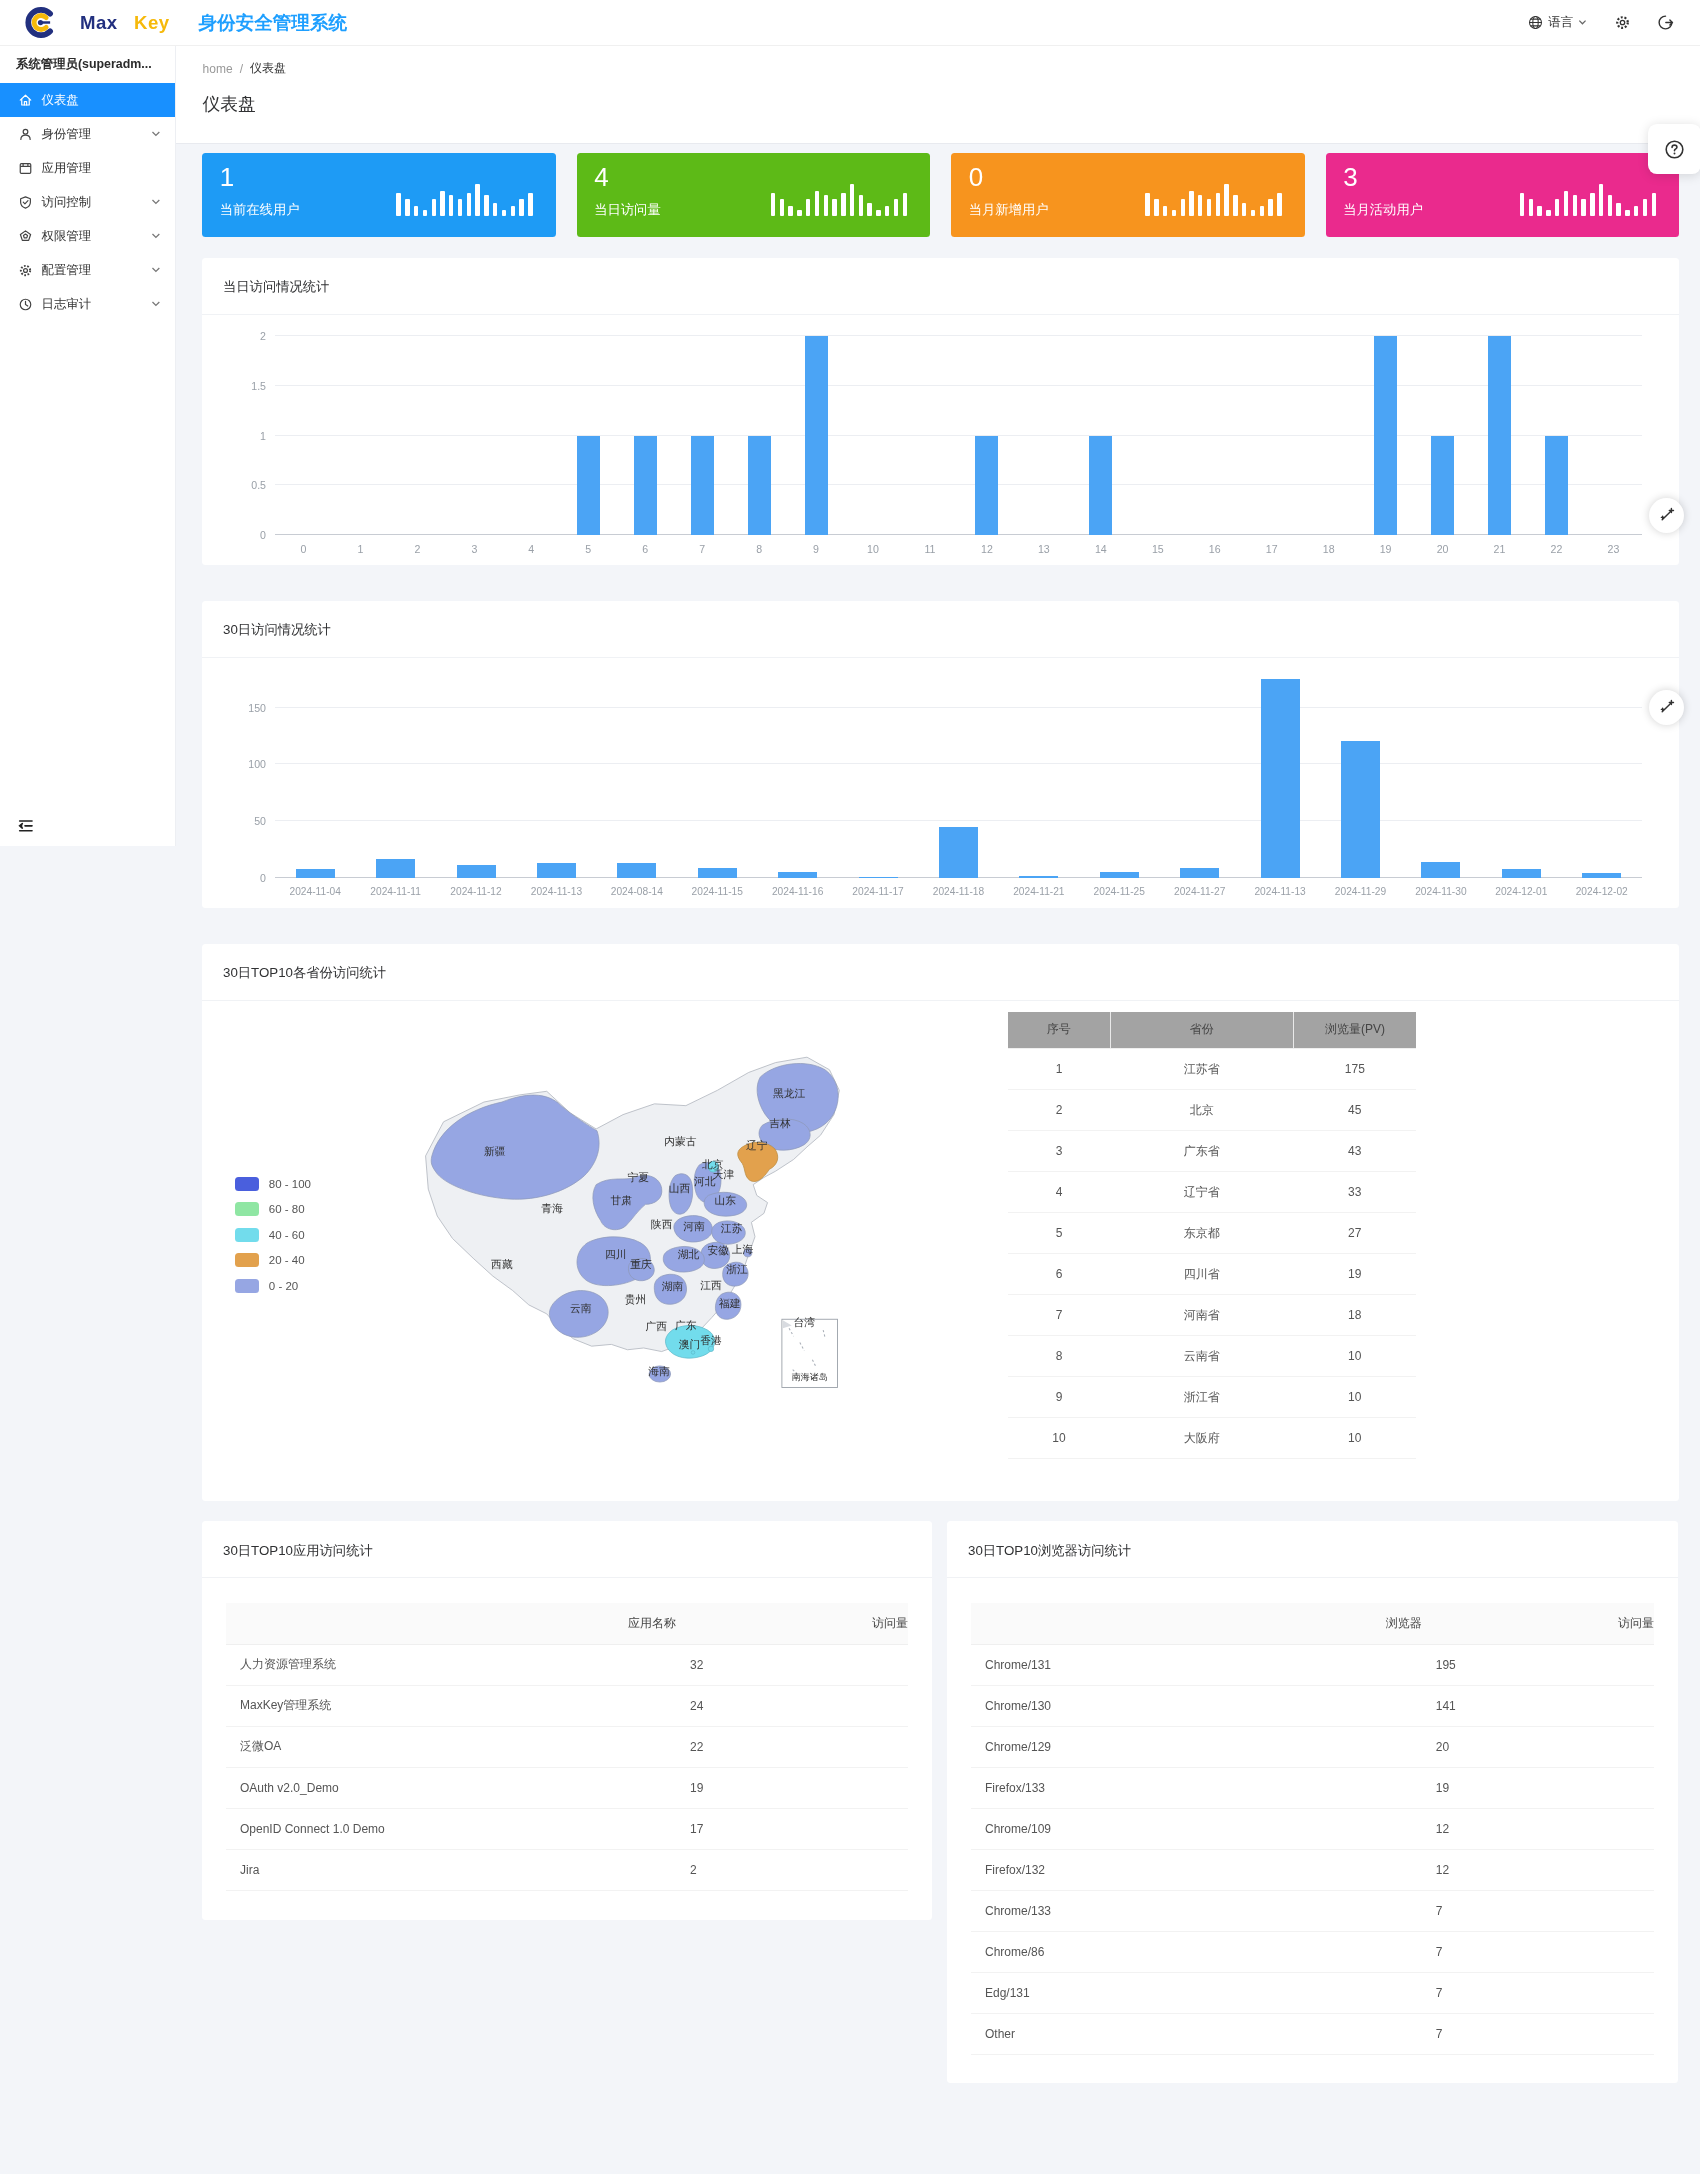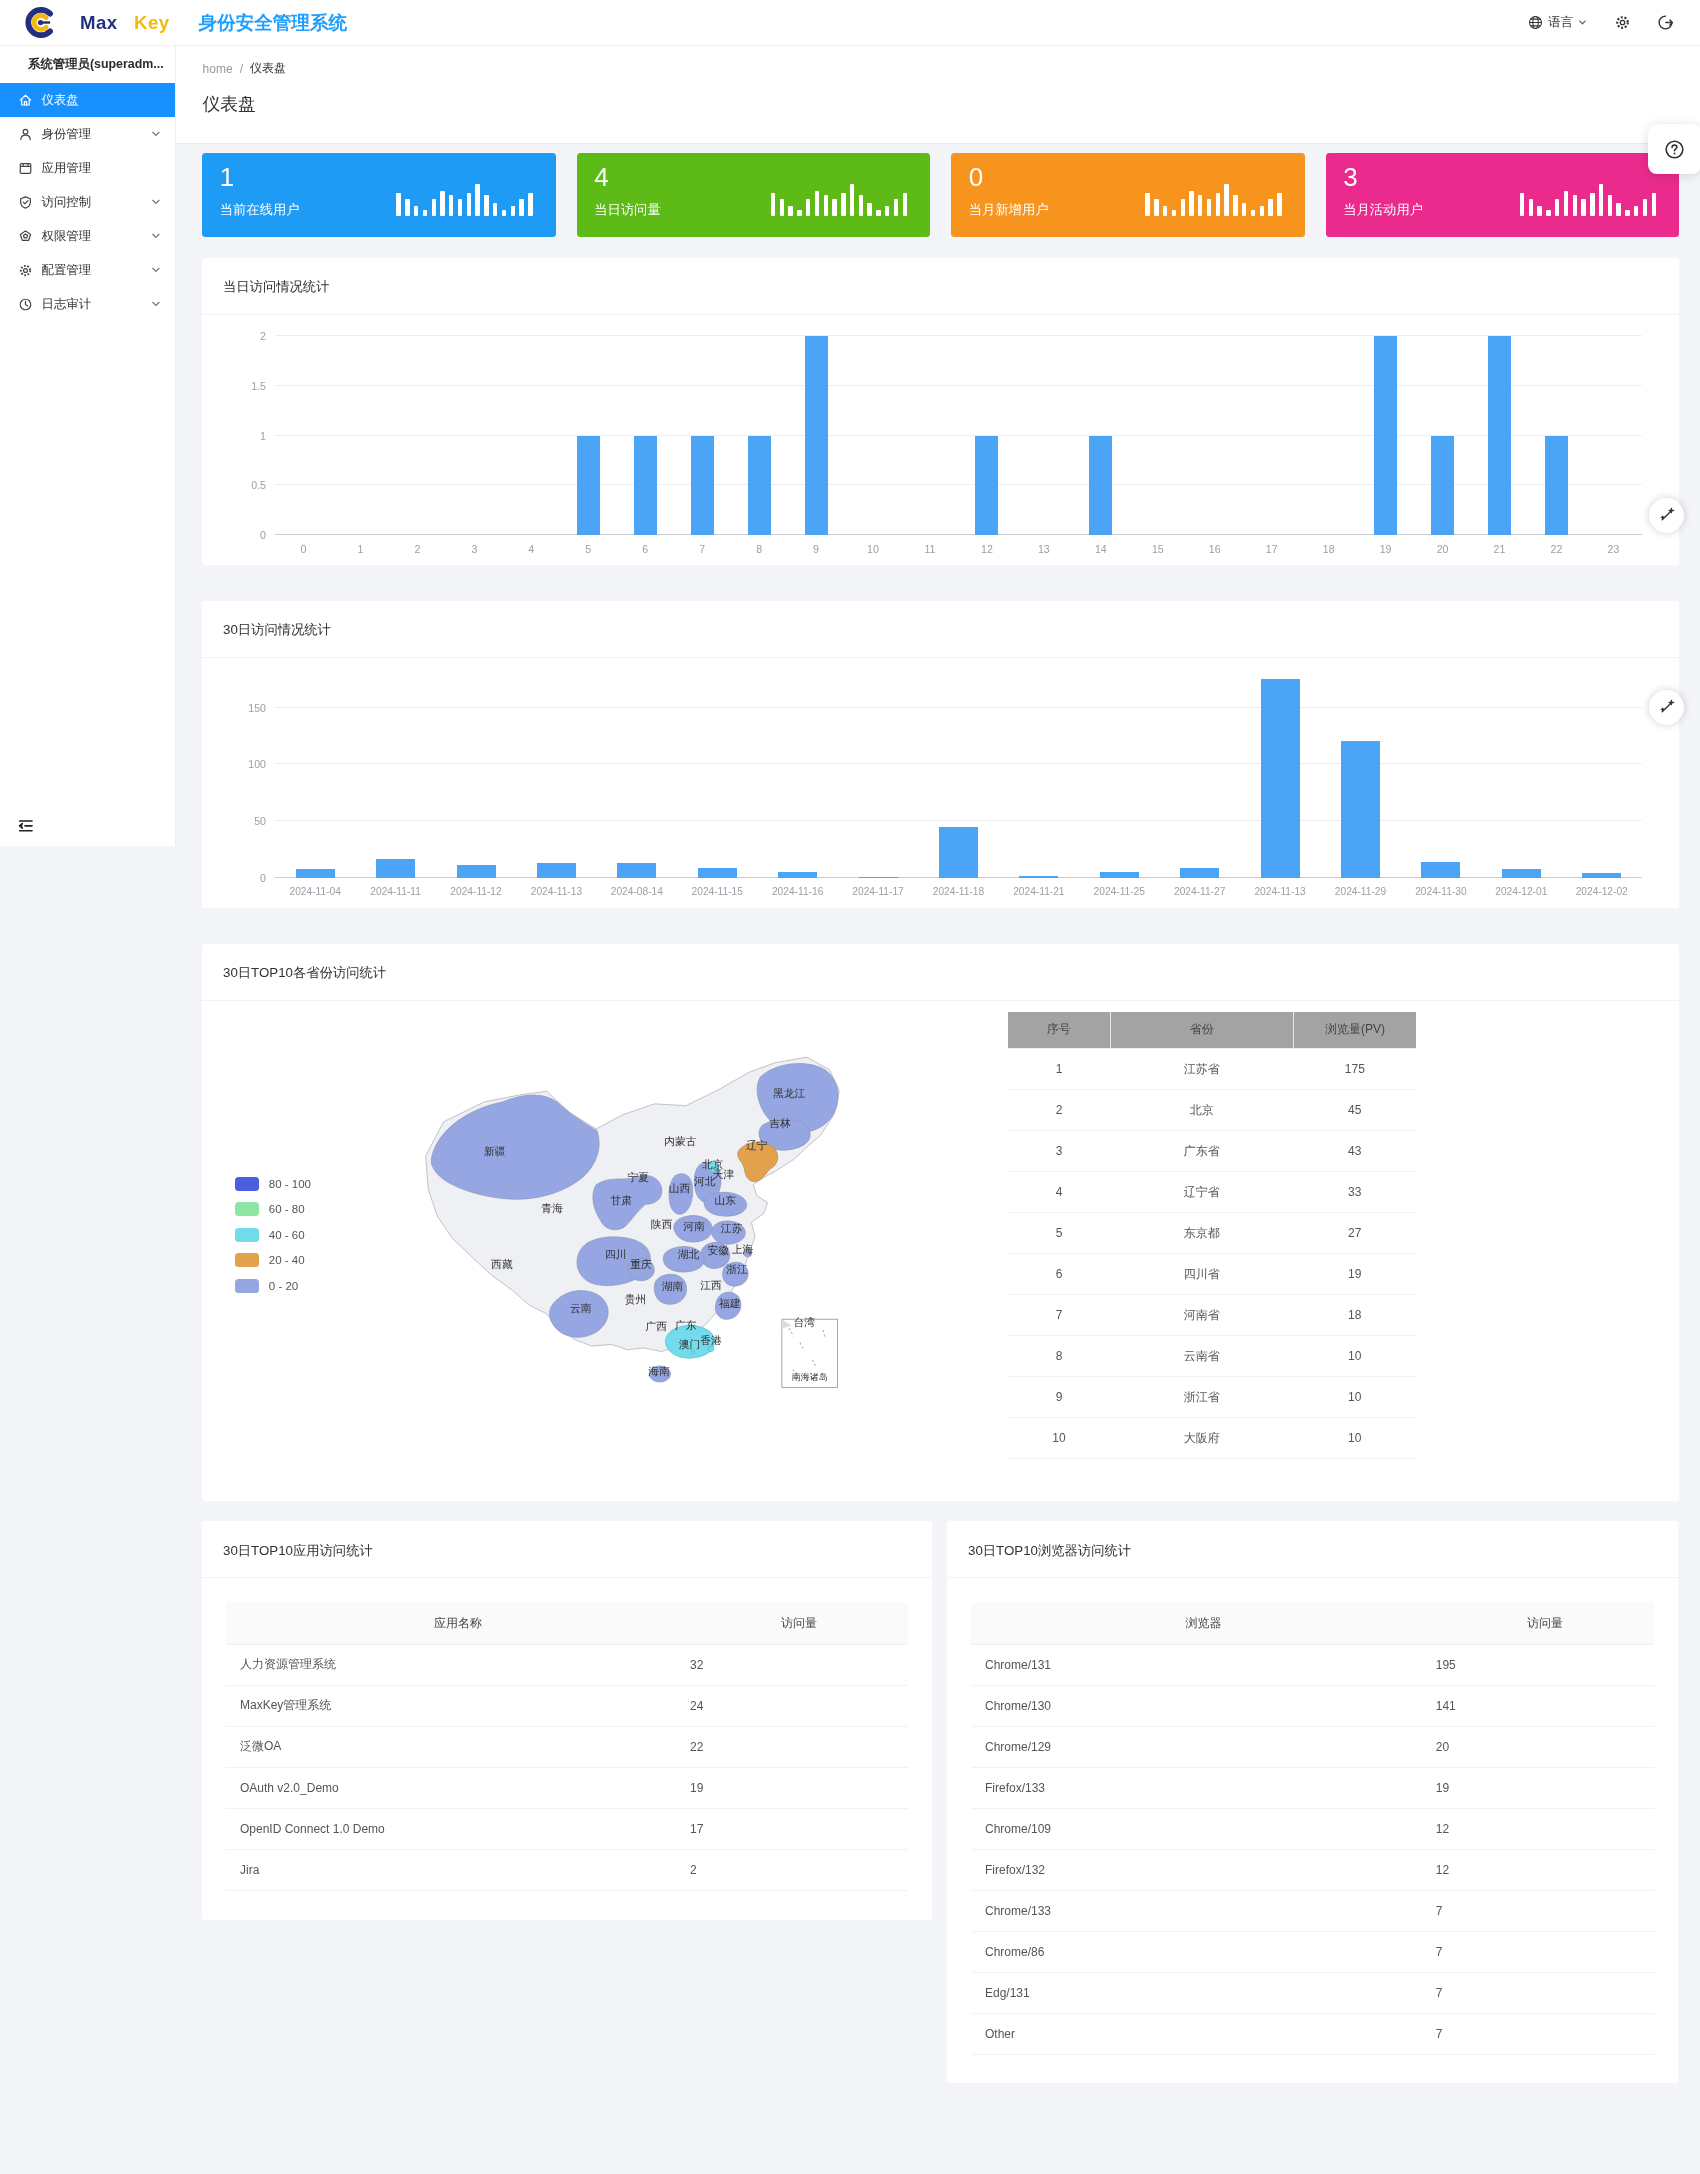--- a/index.html
+++ b/index.html
@@ -10,21 +10,21 @@
   .brand { display:flex; align-items:center; gap:22px; }
   .brand-max { color:#22307f; font-weight:bold; font-size:18.6px; letter-spacing:0.4px; }
   .brand-key { color:#f6b90a; font-weight:bold; font-size:18.6px; letter-spacing:0.4px; }
   .brand-title { color:#1e9fff; font-weight:bold; font-size:18.6px; margin-left:7px; }
   .topbar-right { margin-left:auto; display:flex; align-items:center; gap:26.6px; color:#333; }
   .lang-group { display:flex; align-items:center; gap:5.3px; font-size:12.4px; cursor:pointer; }
   .icon-btn { display:flex; align-items:center; cursor:pointer; }
 
   
   .sidebar { position:absolute; left:0; top:46px; width:176px; height:800px; background:#fff; border-right:0.9px solid #edeff3; z-index:5; }
-  .sidebar-user { height:37px; display:flex; align-items:center; padding:0 28px; font-size:12.4px; font-weight:bold; color:#2b2b2b; white-space:nowrap; overflow:hidden; }
+  .sidebar-user { height:37px; display:flex; align-items:center; padding:0 16px; font-size:12.4px; font-weight:bold; color:#2b2b2b; white-space:nowrap; overflow:hidden; }
   .menu-item { height:34px; display:flex; align-items:center; padding:0 14px 0 17.7px; font-size:12.4px; color:#333; cursor:pointer; }
   .menu-item .mi-icon { width:15px; height:15px; margin-right:8.9px; color:#444; flex:0 0 auto; }
   .menu-item .mi-label { flex:1; }
   .menu-item .mi-chev { width:9.8px; height:9.8px; color:#777; }
   .menu-item.active { background:#1890ff; color:#fff; }
   .menu-item.active .mi-icon, .menu-item.active .mi-chev { color:#fff; }
   .collapse-btn { position:absolute; left:14px; bottom:8.9px; width:23px; height:23px; display:flex; align-items:center; justify-content:center; cursor:pointer; color:#222; }
 
   
   .main { position:absolute; left:176px; top:46px; right:0; }
@@ -79,21 +79,21 @@
   .ptable td { height:41px; text-align:center; font-size:12px; color:#555; border-bottom:0.9px solid #f2f2f2; }
   .ptable th:nth-child(1), .ptable td:nth-child(1) { width:25%; }
   .ptable th:nth-child(2), .ptable td:nth-child(2) { width:45%; }
 
   
   .bottom-row { display:flex; gap:15px; align-items:flex-start; margin-top:20.4px; padding-bottom:35px; }
   .bpanel { background:#fff; border-radius:3.5px; position:relative; }
   .bpanel-left { width:730px; height:399px; }
   .bpanel-right { width:731px; height:562px; }
   .btable-wrap { padding:25px 24px 0; }
-  .btable th { background:#fafafa; font-weight:normal; font-size:12px; color:#444; height:41px; text-align:center; padding-left:14px; border-bottom:0.9px solid #efefef; }
+  .btable th { background:#fafafa; font-weight:normal; font-size:12px; color:#444; height:41px; text-align:right; padding-left:14px; border-bottom:0.9px solid #efefef; }
   .btable td { height:41px; font-size:12px; color:#555; padding-left:14px; border-bottom:0.9px solid #f2f2f2; }
   .btable th:nth-child(1), .btable td:nth-child(1) { width:66%; }
 
   
   .help-btn { position:absolute; top:124px; right:0; width:53px; height:50px; background:#fff; border-radius:8.9px; box-shadow:0 1.8px 10.6px rgba(0,0,0,.13); display:flex; align-items:center; justify-content:center; z-index:8; cursor:pointer; }
 
   .icon-defs { position:absolute; width:0; height:0; overflow:hidden; }
 </style>
 </head>
 <body>

